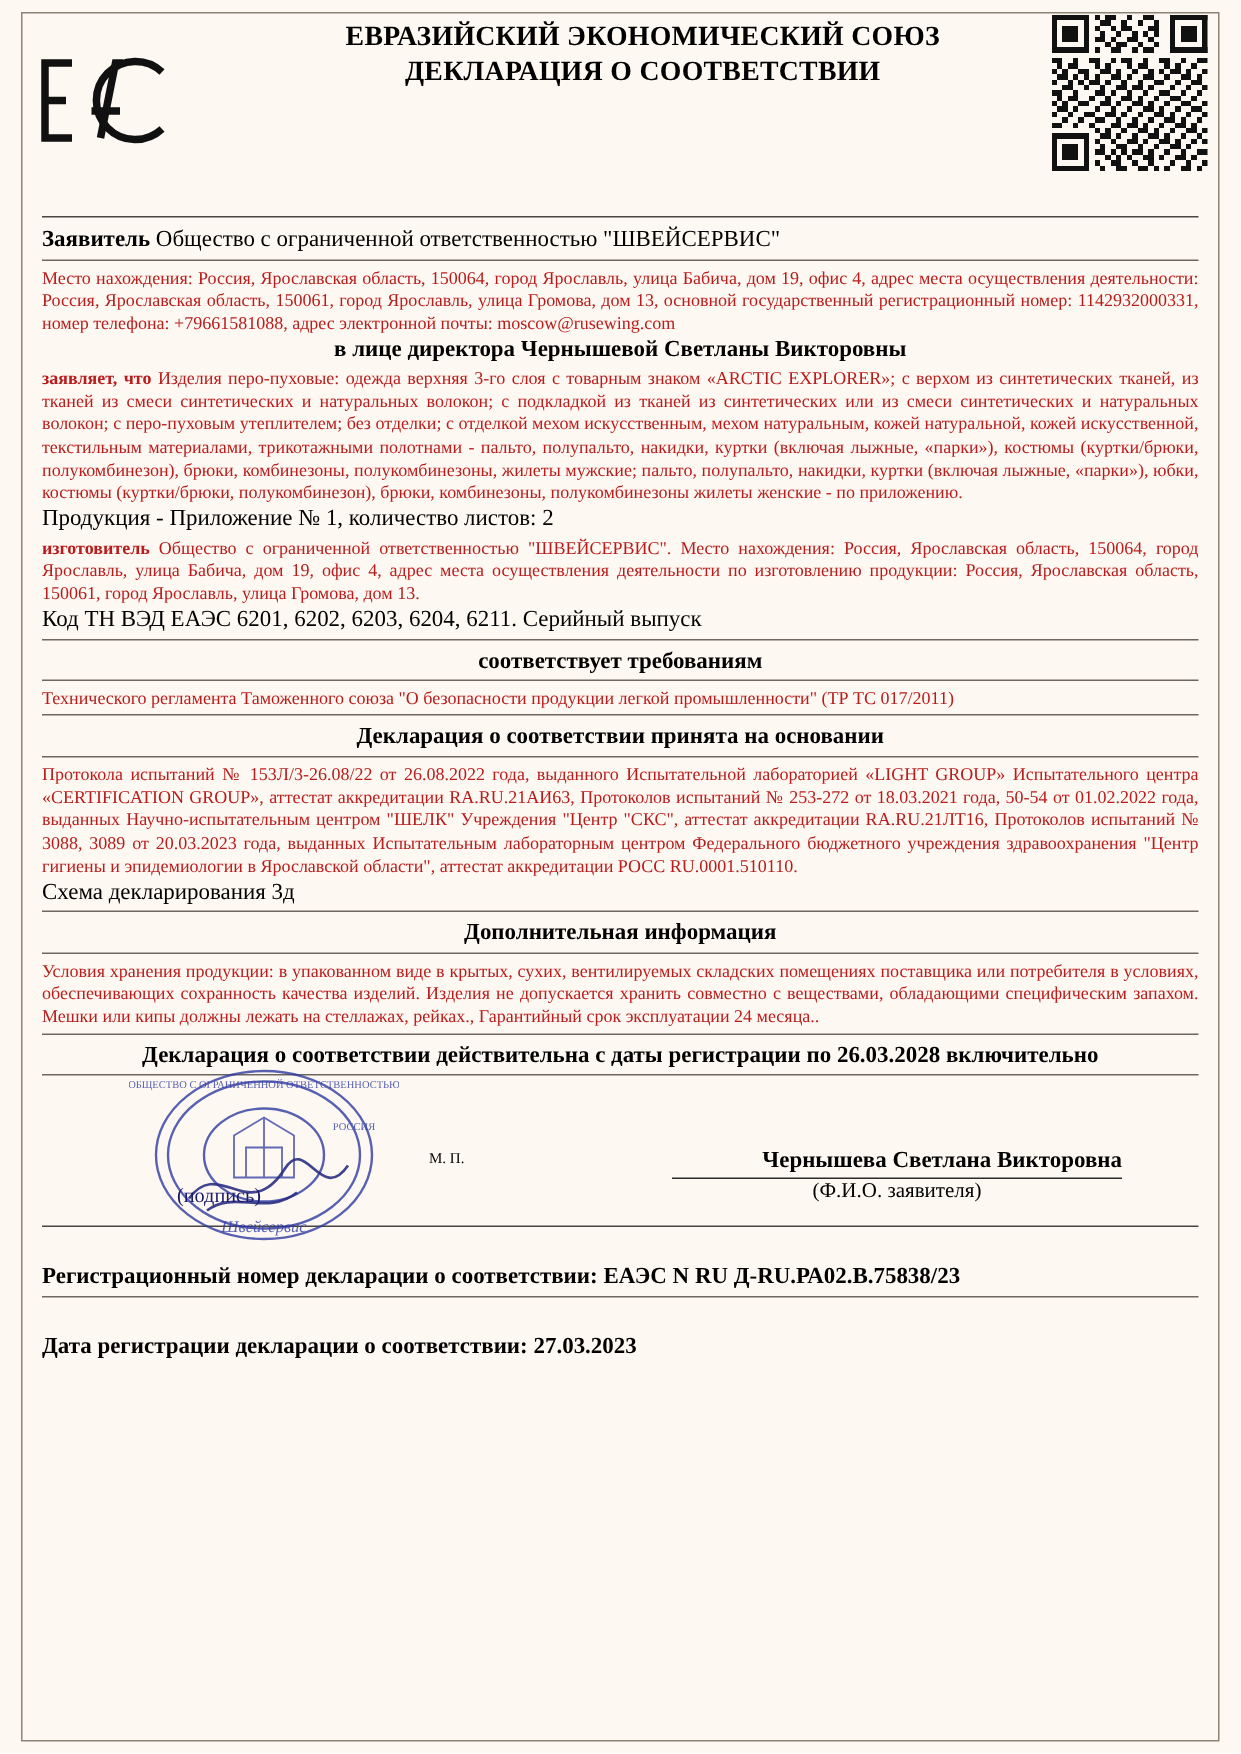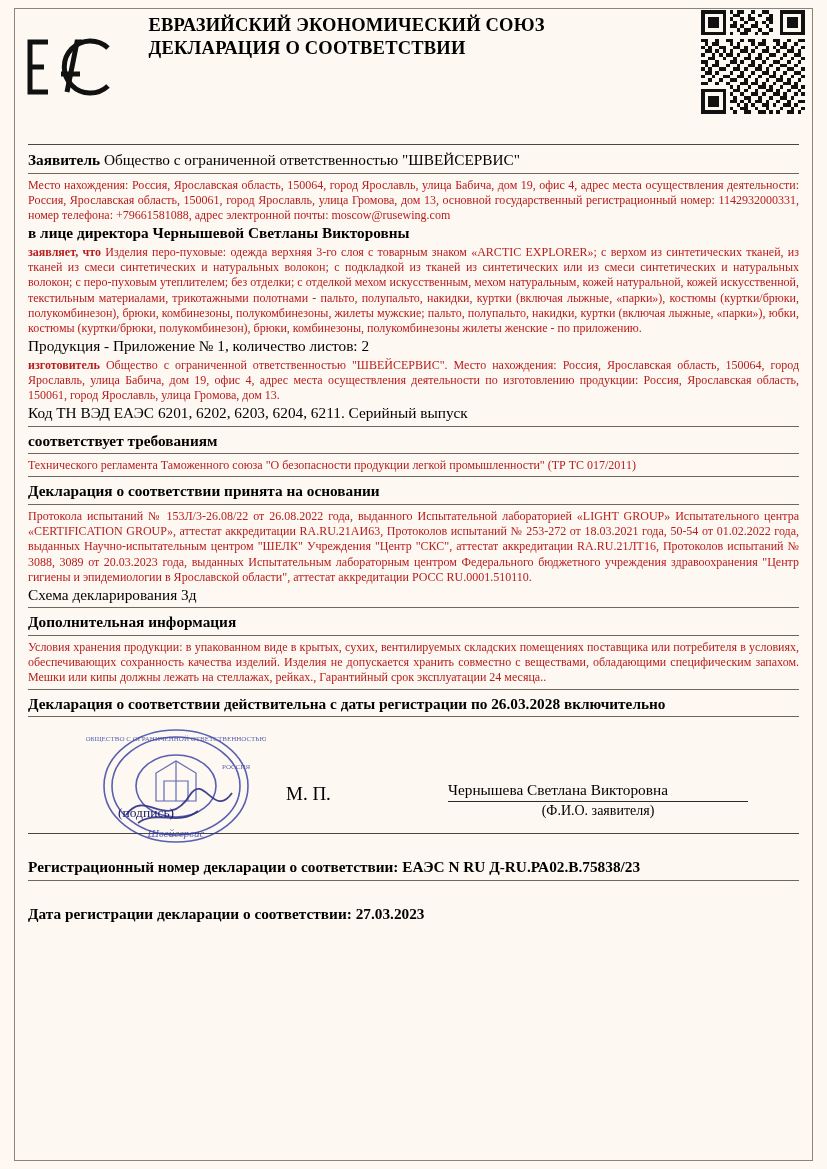--- a/index.html
+++ b/index.html
@@ -28,21 +28,21 @@
     box-sizing: border-box;
   }
   .content {
     position: absolute;
     left: 28px;
     top: 14px;
     width: 771px;
     box-sizing: border-box;
   }
   .title {
-    text-align: left;
+    text-align: center;
     font-weight: bold;
     font-size: 18.5px;
     letter-spacing: 0.2px;
     line-height: 1.25;
     margin: 0 auto;
     width: 560px;
     padding-left: 30px;
   }
   .eac-logo {
     position: absolute;
@@ -71,63 +71,64 @@
     border-top: 1px solid #6e675f;
     margin: 3px 0 4px 0;
   }
 
   .body-text {
     font-size: 12px;
     line-height: 1.27;
     text-align: justify;
     color: #b91c1c;
   }
-  .b { font-weight: bold; }
+  .b { font-weight: bold; text-align: center; }
   .sec { margin-top: 2px; }
 
   .row-line {
     font-size: 15.3px;
     line-height: 1.27;
   }
 
   .applicant-block { margin-top: 84px; }
 
   .sign-area {
     position: relative;
     height: 92px;
-    margin-top: 20px;
+    margin-top: 4px;
   }
   .stamp {
     position: absolute;
     left: 58px;
     top: -14px;
     width: 180px;
     height: 126px;
     opacity: 0.92;
   }
   .mp {
     position: absolute;
     left: 258px;
     top: 46px;
-    font-size: 19px;
+    font-size: 10px;
   }
   .signature-label {
     position: absolute;
     left: 90px;
     top: 68px;
     font-size: 13.5px;
     color: #1a1a6b;
   }
   .signer-name {
     position: absolute;
     left: 420px;
     top: 44px;
     font-size: 15.3px;
     width: 300px;
-    text-align: left;
+    text-align: right;
+    font-weight: bold;
   }
   .signer-underline {
     position: absolute;
     left: 420px;
     top: 64px;
     width: 300px;
     border-top: 1px solid #2b2b2b;
   }
   .signer-caption {
     position: absolute;

